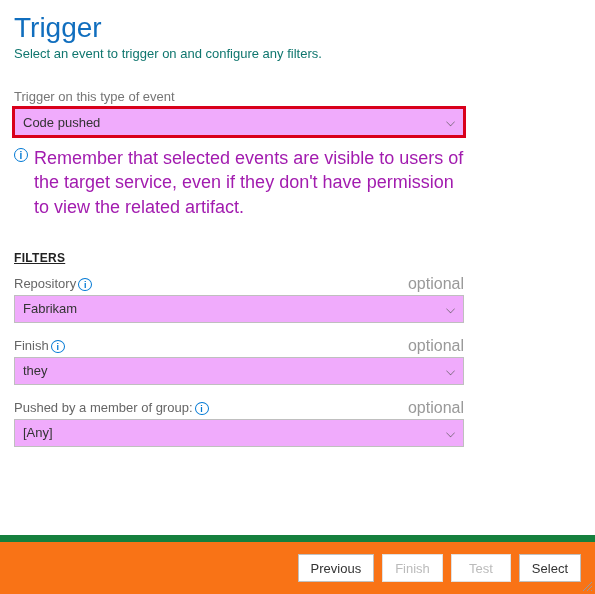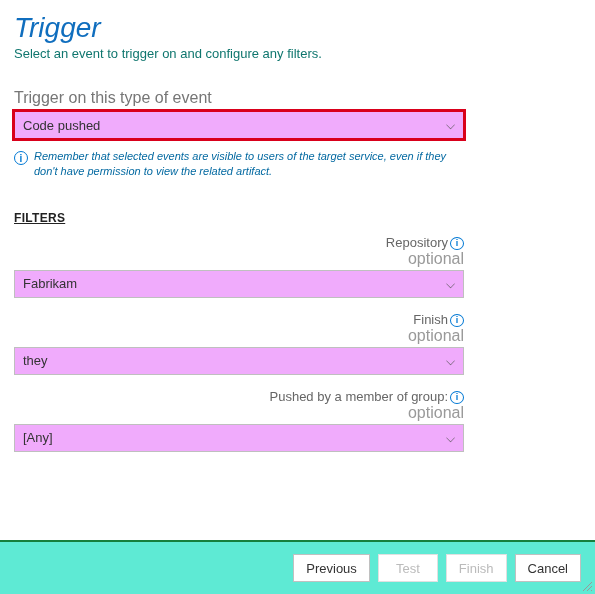--- a/index.html
+++ b/index.html
@@ -2,37 +2,37 @@
 <html><head>
 <meta charset="utf-8">
 <style>
   * { box-sizing: border-box; margin: 0; padding: 0; }
   html, body { width: 595px; height: 594px; font-family: "Segoe UI", Arial, sans-serif; background: #fff; color: #333; }
   .dialog { width: 595px; height: 594px; position: relative; display: flex; flex-direction: column; }
   .titlebar { display: flex; align-items: center; justify-content: space-between; padding: 6px 10px 6px 10px; border-bottom: 1px solid #e0e0e0; }
   .titlebar-title { font-size: 11px; letter-spacing: 0.5px; color: #555; text-transform: uppercase; }
   .close-x { font-size: 14px; color: #555; cursor: pointer; padding: 0 4px; }
   .content { padding: 12px 14px 0 14px; flex: 1; overflow: hidden; }
-  h1.page-title { color: #106ebe; font-weight: 300; font-size: 28px; margin-bottom: 2px; font-style: italic; }
+  h1.page-title { color: #106ebe; font-weight: 300; font-size: 28px; margin-bottom: 2px; }
   .page-subtitle { font-size: 13px; color: #0f766e; margin-bottom: 28px; }
-  .field-label { font-size: 16px; color: #767676; margin-bottom: 4px; display: flex; align-items: center; gap: 4px; }
+  .field-label { font-size: 13px; color: #767676; margin-bottom: 4px; display: flex; align-items: center; gap: 4px; }
   .select-wrap { position: relative; }
   .select { width: 450px; height: 28px; border: 1px solid #bfbfbf; padding: 0 8px; font-size: 13px; display: flex; align-items: center; justify-content: space-between; background: #f0abfc; cursor: pointer; }
   .highlight-red { outline: 3px solid #d9001b; outline-offset: -1px; }
   .chevron { font-size: 12px; color: #555; }
   .info-row { display: flex; gap: 6px; margin-top: 10px; width: 450px; }
   .info-icon { flex: 0 0 14px; width: 14px; height: 14px; border-radius: 50%; border: 1px solid #0078d4; color: #0078d4; font-size: 10px; display: flex; align-items: center; justify-content: center; font-weight: bold; margin-top: 2px; }
   .info-icon.small { width: 13px; height: 13px; font-size: 9px; border-width: 1px; }
-  .info-text { font-size: 11px; color: #0369a1; line-height: 1.35; font-style: italic; }
+  .info-text { font-size: 18px; color: #a21caf; line-height: 1.35; }
   .filters-heading { font-size: 12px; font-weight: bold; letter-spacing: 0.3px; margin-top: 32px; margin-bottom: 10px; color: #222; text-decoration: underline; }
   .filter-row { width: 450px; margin-bottom: 14px; }
-  .filter-label-row { display: flex; justify-content: space-between; align-items: flex-end; margin-bottom: 2px; flex-direction: column; }
+  .filter-label-row { display: flex; justify-content: space-between; margin-bottom: 2px; }
   .filter-label { font-size: 13px; color: #666; display: inline-flex; align-items: center; gap: 2px; }
   .optional { font-size: 16px; color: #999; }
-  .footer { border-top: 2px solid #15803d; padding: 12px 14px; display: flex; justify-content: flex-end; gap: 8px; align-items: center; background: #5eead4; }
+  .footer { border-top: 7px solid #15803d; padding: 12px 14px; display: flex; justify-content: flex-end; gap: 8px; align-items: center; background: #f97316; }
   .btn { min-width: 60px; height: 28px; padding: 0 12px; border: 1px solid #c0c0c0; background: #fff; font-size: 13px; color: #333; cursor: pointer; }
   .btn.disabled { color: #bbb; border-color: #e0e0e0; cursor: default; }
   .btn-highlight { outline: 3px solid #d9001b; outline-offset: 2px; }
   .resize-grip { position: absolute; right: 2px; bottom: 2px; width: 12px; height: 12px; }
   .resize-grip svg { display: block; }
 </style>
 </head>
 <body>
 
 <div class="dialog">
@@ -96,23 +96,23 @@
       <div class="select">
         <span>[Any]</span>
         <span class="chevron">⌵</span>
       </div>
     </div>
 
   </div>
 
   <div class="footer">
     <button class="btn">Previous</button>
+    <button class="btn disabled">Finish</button>
     <button class="btn disabled">Test</button>
-    <button class="btn disabled">Finish</button>
-    <button class="btn">Cancel</button>
+    <button class="btn">Select</button>
   </div>
 
   <div class="resize-grip">
     <svg width="12" height="12">
         <g stroke="#999" stroke-width="1">
           <line x1="2" y1="11" x2="11" y2="2"></line>
           <line x1="6" y1="11" x2="11" y2="6"></line>
           <line x1="10" y1="11" x2="11" y2="10"></line>
         </g>
       </svg>

